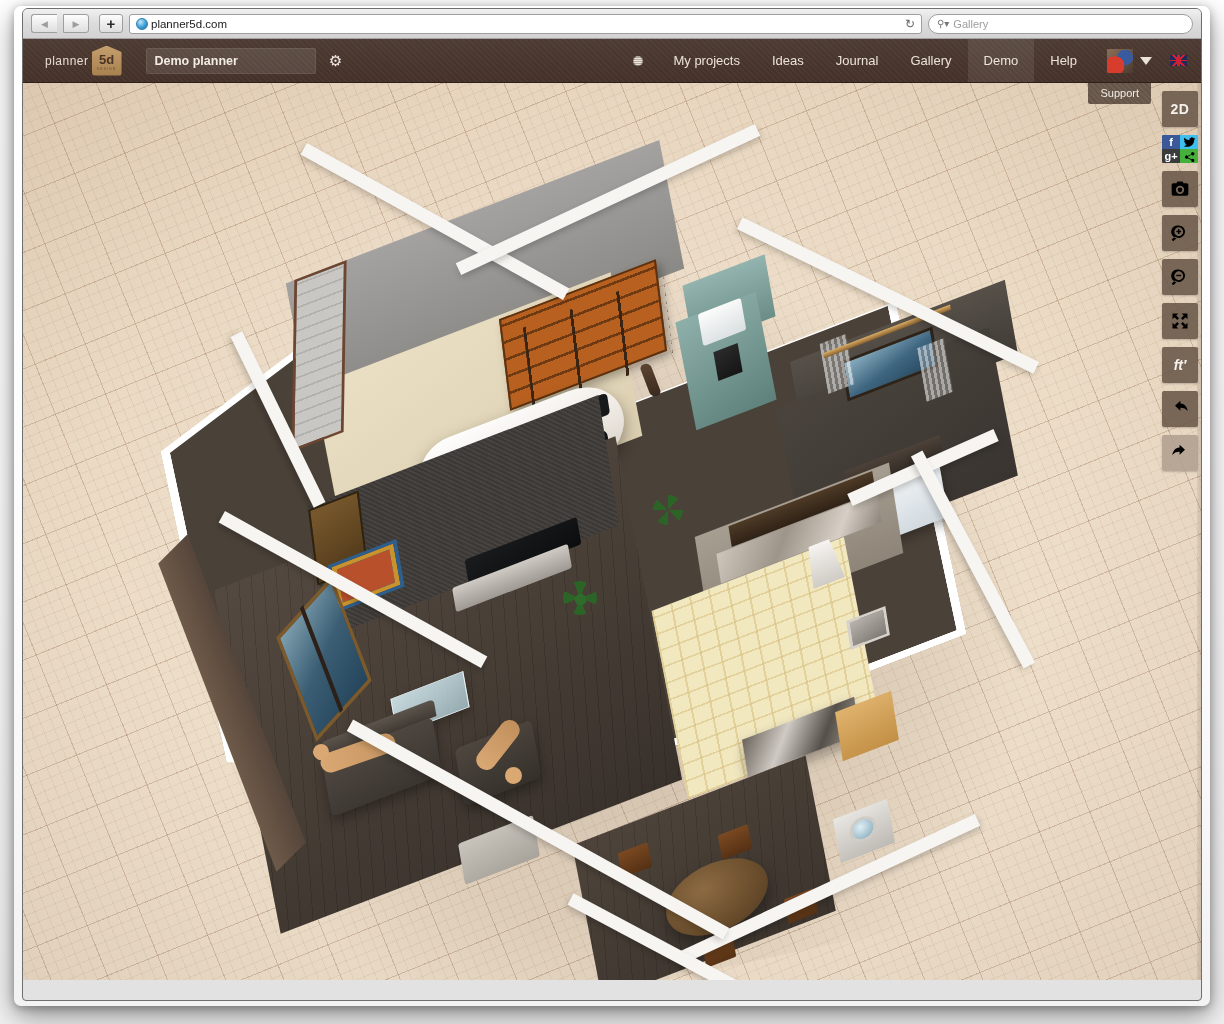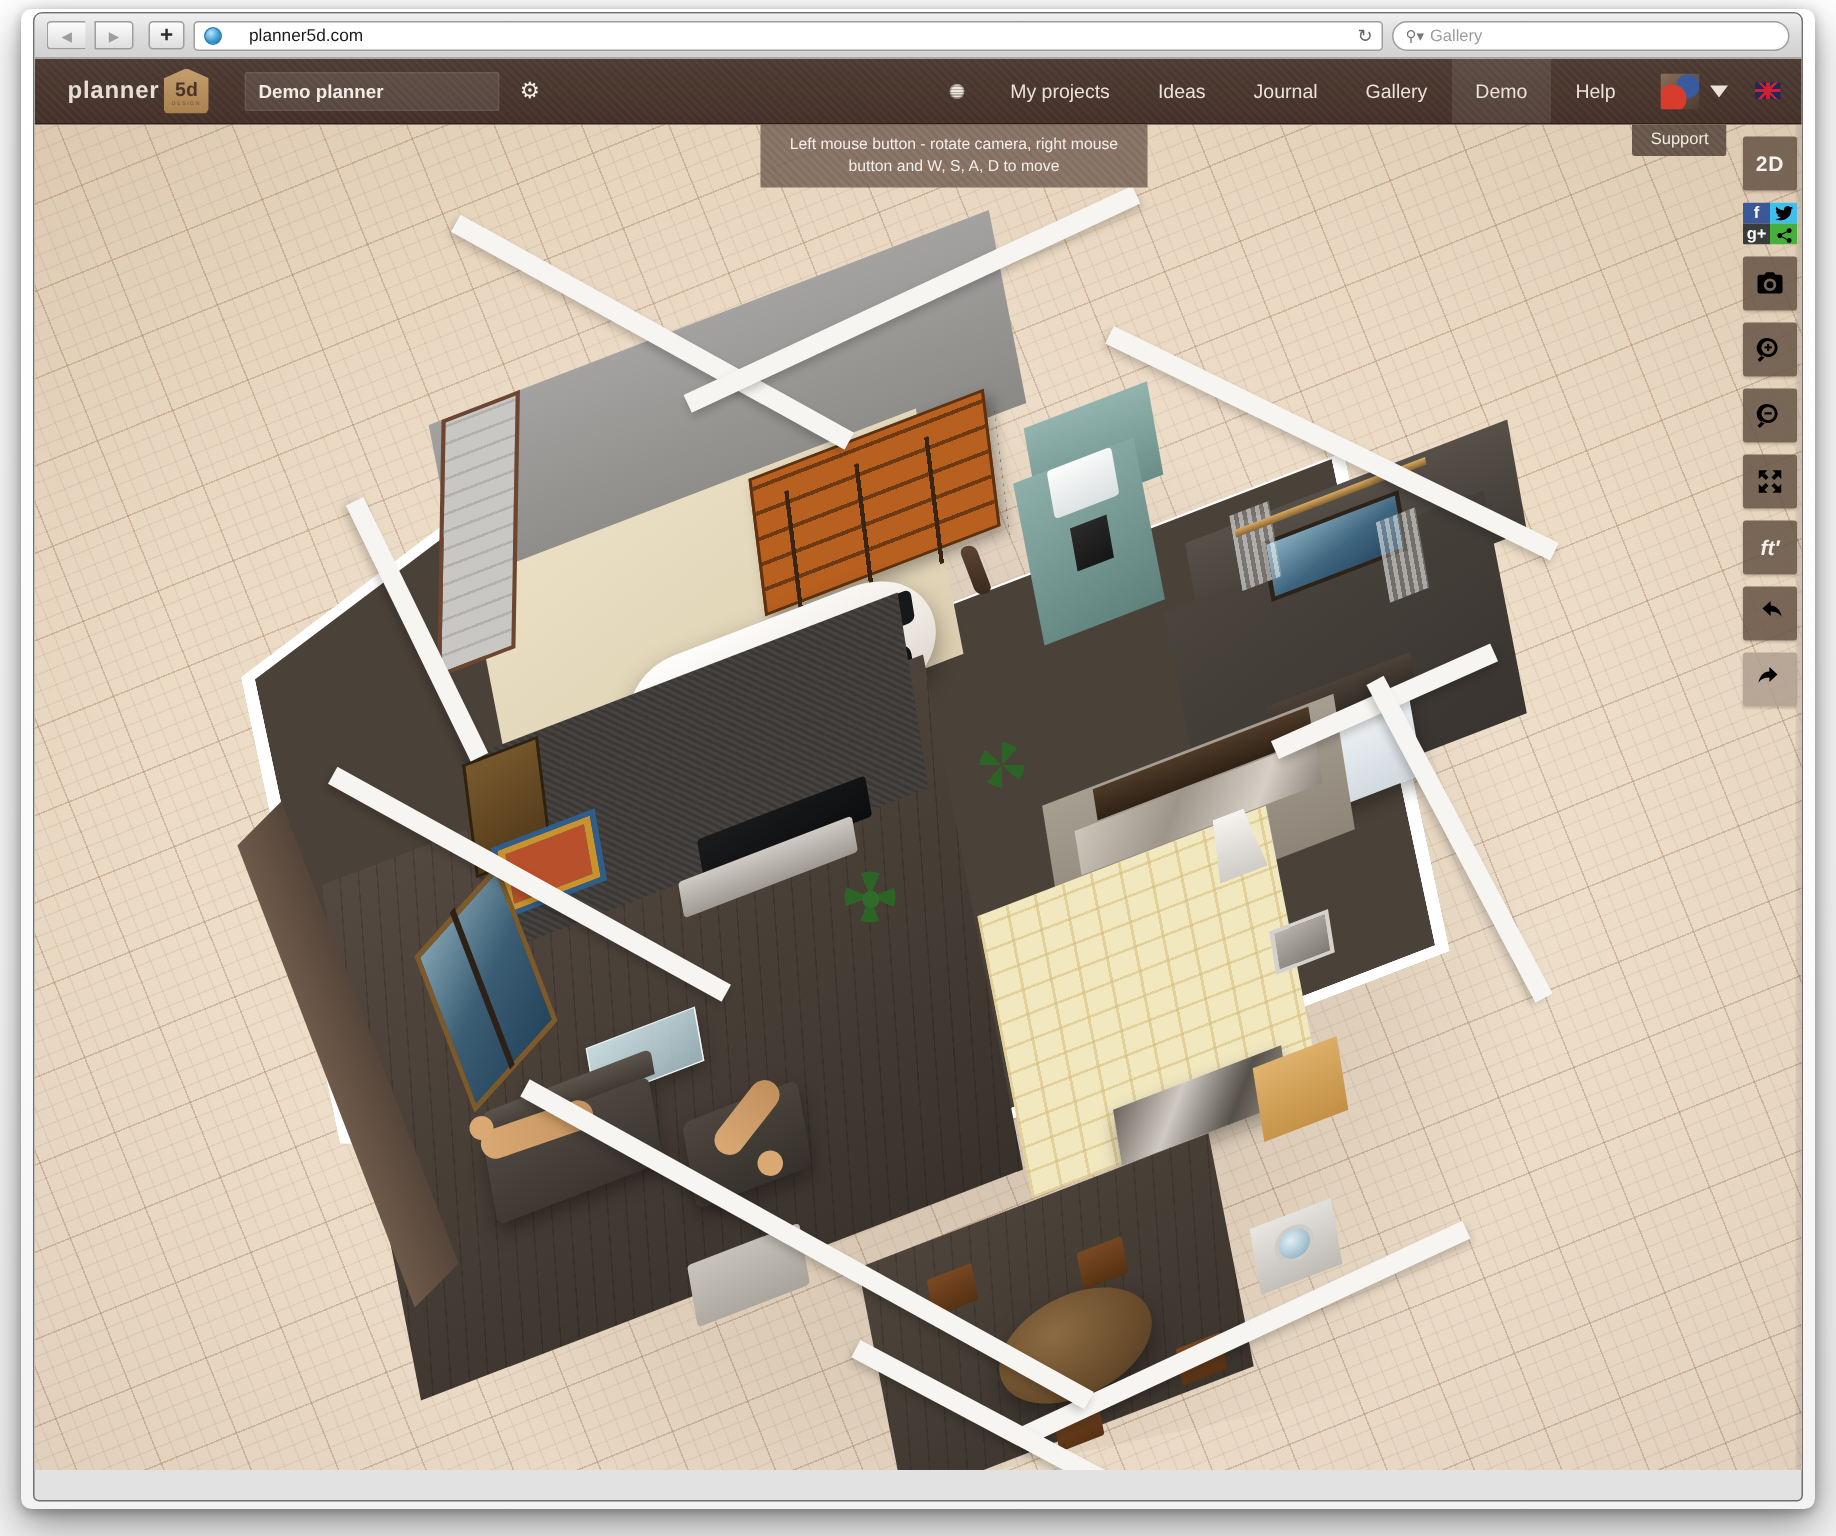--- a/index.html
+++ b/index.html
@@ -62,21 +62,21 @@
     display: flex; align-items: center; justify-content: center;
     font-size: 9px; color: #9d9d9d;
   }
   .navbtn.left { border-radius: 3px 0 0 3px; border-right: none; }
   .navbtn.right { border-radius: 0 3px 3px 0; }
   .navbtn.plus { border-radius: 3px; color: #2c2c2c; font-size: 15px; font-weight: bold; margin-left: 4px; width: 24px;}
   #urlbar {
     flex: 1; height: 20px;
     background: #ffffff;
     border: 1px solid #9e9e9e; border-radius: 3px;
-    display: flex; align-items: center; padding: 0 6px; gap: 18px;
+    display: flex; align-items: center; padding: 0 6px; gap: 3px;
     position: relative;
   }
   #favicon {
     width: 12px; height: 12px; border-radius: 50%;
     background: radial-gradient(circle at 35% 30%, #bfe6fb, #3d9fd6 55%, #1f6a9e 100%);
     border: 1px solid #2c7fae;
   }
   #url-text { font-size: 11.5px; color: #1a1a1a; }
   #reload { position: absolute; right: 6px; font-size: 12px; color: #666; }
   #searchbar {
@@ -100,21 +100,21 @@
   #app-header {
     position: absolute; left: 0; top: 0; width: 100%; height: 44px;
     background:
       repeating-linear-gradient(45deg, rgba(255,255,255,.022) 0 2px, rgba(0,0,0,.022) 2px 4px),
       linear-gradient(180deg,#4e3c33 0%,#453129 100%);
     display: flex; align-items: center;
     z-index: 40;
     border-bottom: 1px solid #2e211b;
   }
   #logo { display: flex; align-items: center; gap: 3px; margin-left: 22px; }
-  #logo-word { font-size: 16px; color: #e7ded4; letter-spacing: .5px; font-weight: 700; }
+  #logo-word { font-size: 12px; color: #e7ded4; letter-spacing: .5px; font-weight: 400; }
   #logo-badge {
     width: 30px; height: 30px;
     background: linear-gradient(180deg,#c59e6d,#a8814f);
     border-radius: 4px;
     position: relative;
     display: flex; flex-direction: column; align-items: center; justify-content: center;
     clip-path: polygon(50% 0%, 100% 22%, 100% 100%, 0% 100%, 0% 22%);
   }
   #logo-badge-inner { font-size: 13px; font-weight: bold; color: #4a3526; line-height: 1; margin-top:3px;}
   #logo-badge-sub { font-size: 3.5px; color: #6b4f36; letter-spacing: 1px; margin-top:1.5px; }
@@ -700,21 +700,20 @@
           <span class="nav-item">Journal</span>
           <span class="nav-item">Gallery</span>
           <span class="nav-item active">Demo</span>
           <span class="nav-item">Help</span>
           <span id="avatar"></span>
           <span id="avatar-caret"></span>
           <span id="flag"></span>
         </div>
       </div>
 
-      <div id="tooltip">Left mouse button - rotate camera, right mouse button and W, S, A, D to move</div>
 
       <div id="support-tab">Support</div>
 
       <div id="canvas">
         <div id="grid"></div>
         <div id="grid-vignette"></div>
         <div id="house-shadow"></div>
 
         <div id="scene">
 

